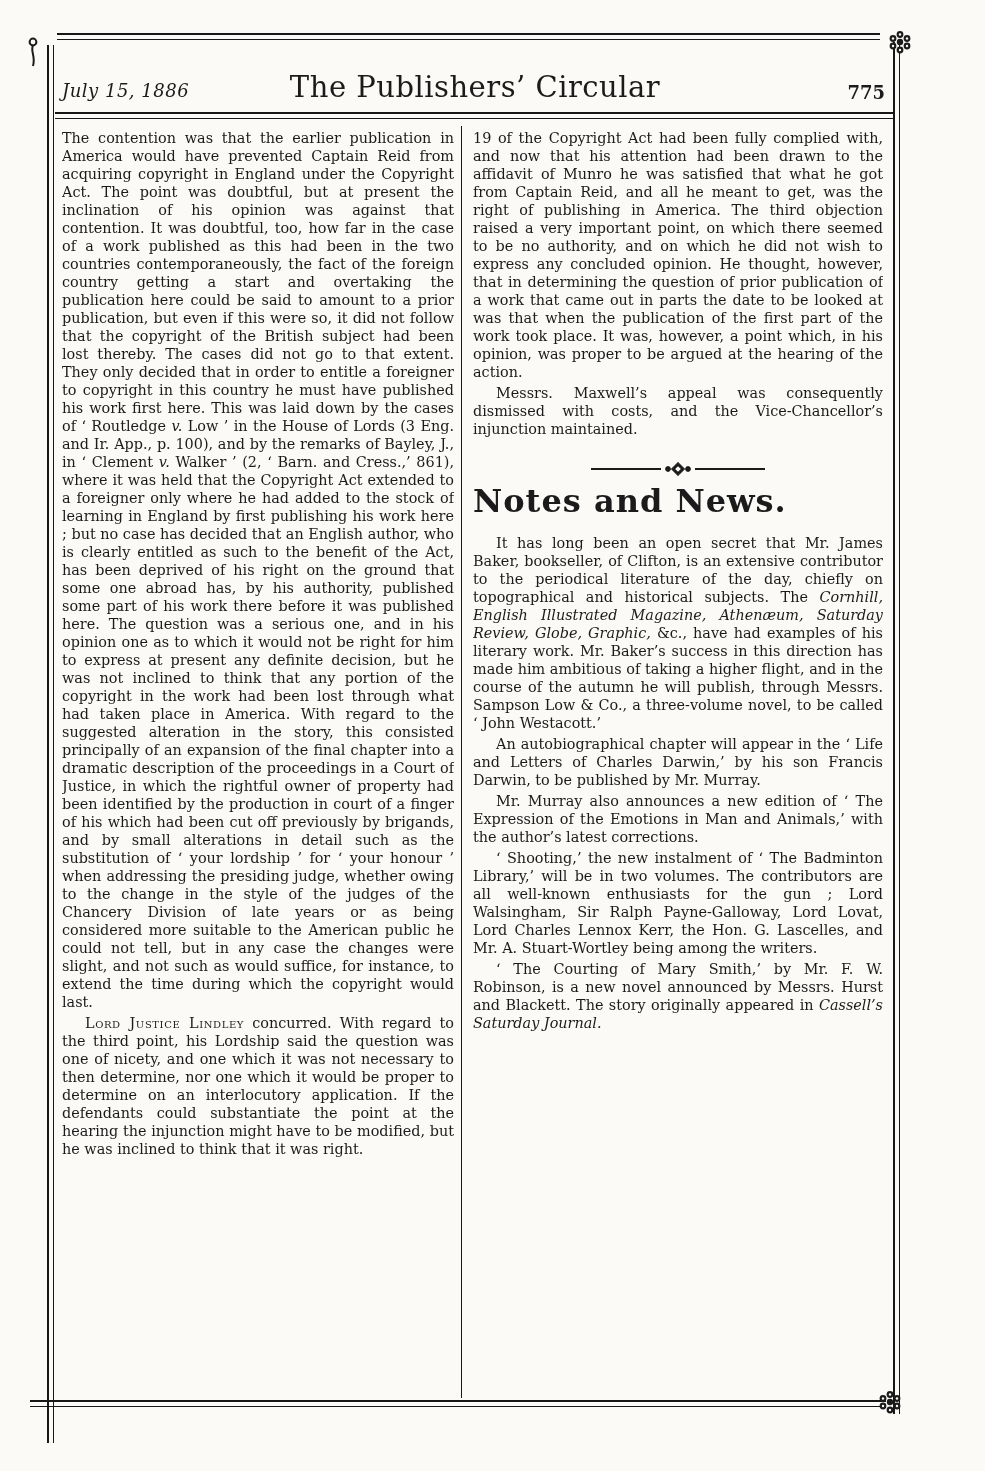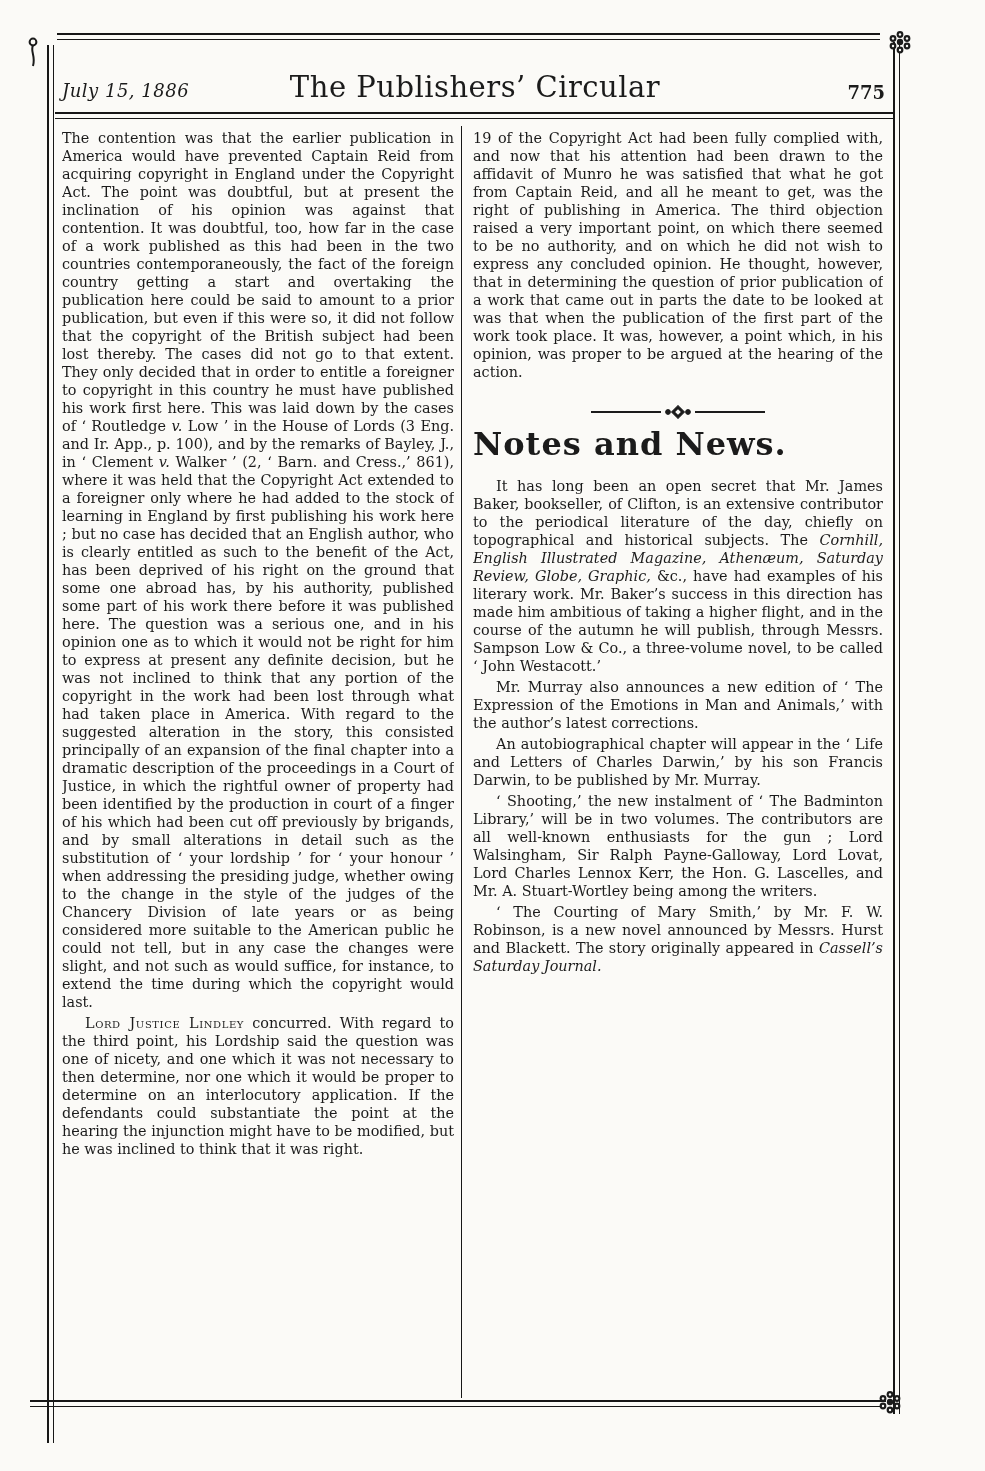--- a/index.html
+++ b/index.html
@@ -147,36 +147,37 @@
   <div class="masthead-page">775</div>
 
   <div class="column col-left">
       <p class="para"><span class="normal">The contention was that the earlier publication in America would have prevented Captain Reid from acquiring copyright in England under the Copyright Act.  The point was doubtful, but at present the inclination of his opinion was against that contention.  It was doubtful, too, how far in the case of a work published as this had been in the two countries contemporaneously, the fact of the foreign country getting a start and overtaking the publication here could be said to amount to a prior publication, but even if this were so, it did not follow that the copyright of the British subject had been lost thereby.  The cases did not go to that extent.  They only decided that in order to entitle a foreigner to copyright in this country he must have published his work first here.  This was laid down by the cases of ‘ Routledge </span><span class="italic">v.</span><span class="normal"> Low ’ in the House of Lords (3 Eng. and Ir. App., p. 100), and by the remarks of Bayley, J., in ‘ Clement </span><span class="italic">v.</span><span class="normal"> Walker ’ (2, ‘ Barn. and Cress.,’ 861), where it was held that the Copyright Act extended to a foreigner only where he had added to the stock of learning in England by first publishing his work here ; but no case has decided that an English author, who is clearly entitled as such to the benefit of the Act, has been deprived of his right on the ground that some one abroad has, by his authority, published some part of his work there before it was published here.  The question was a serious one, and in his opinion one as to which it would not be right for him to express at present any definite decision, but he was not inclined to think that any portion of the copyright in the work had been lost through what had taken place in America.  With regard to the suggested alteration in the story, this consisted principally of an expansion of the final chapter into a dramatic description of the proceedings in a Court of Justice, in which the rightful owner of property had been identified by the production in court of a finger of his which had been cut off previously by brigands, and by small alterations in detail such as the substitution of ‘ your lordship ’ for ‘ your honour ’ when addressing the presiding judge, whether owing to the change in the style of the judges of the Chancery Division of late years or as being considered more suitable to the American public he could not tell, but in any case the changes were slight, and not such as would suffice, for instance, to extend the time during which the copyright would last.</span></p>
       <p class="para indent"><span class="smallcaps">Lord Justice Lindley</span><span class="normal"> concurred.  With regard to the third point, his Lordship said the question was one of nicety, and one which it was not necessary to then determine, nor one which it would be proper to determine on an interlocutory application.  If the defendants could substantiate the point at the hearing the injunction might have to be modified, but he was inclined to think that it was right.</span></p>
     </div>
 
   <div class="column col-right">
     <div>
         <p class="para"><span class="normal">19 of the Copyright Act had been fully complied with, and now that his attention had been drawn to the affidavit of Munro he was satisfied that what he got from Captain Reid, and all he meant to get, was the right of publishing in America.  The third objection raised a very important point, on which there seemed to be no authority, and on which he did not wish to express any concluded opinion.  He thought, however, that in determining the question of prior publication of a work that came out in parts the date to be looked at was that when the publication of the first part of the work took place.  It was, however, a point which, in his opinion, was proper to be argued at the hearing of the action.</span></p>
+        <p class="para indent"><span class="normal">Messrs. Maxwell’s appeal was consequently dismissed with costs, and the Vice-Chancellor’s injunction maintained.</span></p>
       </div>
     <span class="section-divider" style="width:190px;">
       <svg width="190" height="14" viewBox="0 0 190 14" style="display:block;margin:0 auto;">
         <g stroke="#1b1b1b" fill="#1b1b1b">
           <line x1="8" y1="7" x2="78" y2="7" stroke-width="2"></line>
           <line x1="112" y1="7" x2="182" y2="7" stroke-width="2"></line>
           <circle cx="85" cy="7" r="2.4"></circle>
           <rect x="90.5" y="2.5" width="9" height="9" transform="rotate(45 95 7)"></rect>
           <circle cx="105" cy="7" r="2.4"></circle>
         </g>
         <rect x="93" y="5" width="4" height="4" transform="rotate(45 95 7)" fill="#fbfaf7"></rect>
       </svg>
     </span>
     <h2 class="section-heading">Notes and News.</h2>
     <div>
         <p class="para indent"><span class="normal">It has long been an open secret that Mr. James Baker, bookseller, of Clifton, is an extensive contributor to the periodical literature of the day, chiefly on topographical and historical subjects.  The </span><span class="italic">Cornhill, English Illustrated Magazine, Athenæum, Saturday Review, Globe, Graphic,</span><span class="normal"> &amp;c., have had examples of his literary work.  Mr. Baker’s success in this direction has made him ambitious of taking a higher flight, and in the course of the autumn he will publish, through Messrs. Sampson Low &amp; Co., a three-volume novel, to be called ‘ John Westacott.’</span></p>
+        <p class="para indent"><span class="normal">An autobiographical chapter will appear in the ‘ Life and Letters of Charles Darwin,’ by his son Francis Darwin, to be published by Mr. Murray.</span></p>
         <p class="para indent"><span class="normal">Mr. Murray also announces a new edition of ‘ The Expression of the Emotions in Man and Animals,’ with the author’s latest corrections.</span></p>
-        <p class="para indent"><span class="normal">An autobiographical chapter will appear in the ‘ Life and Letters of Charles Darwin,’ by his son Francis Darwin, to be published by Mr. Murray.</span></p>
         <p class="para indent"><span class="normal">‘ Shooting,’ the new instalment of ‘ The Badminton Library,’ will be in two volumes.  The contributors are all well-known enthusiasts for the gun ; Lord Walsingham, Sir Ralph Payne-Galloway, Lord Lovat, Lord Charles Lennox Kerr, the Hon. G. Lascelles, and Mr. A. Stuart-Wortley being among the writers.</span></p>
         <p class="para indent"><span class="normal">‘ The Courting of Mary Smith,’ by Mr. F. W. Robinson, is a new novel announced by Messrs. Hurst and Blackett.  The story originally appeared in </span><span class="italic">Cassell’s Saturday Journal.</span></p>
       </div>
   </div>
 
 </div>
 
 </body></html>

